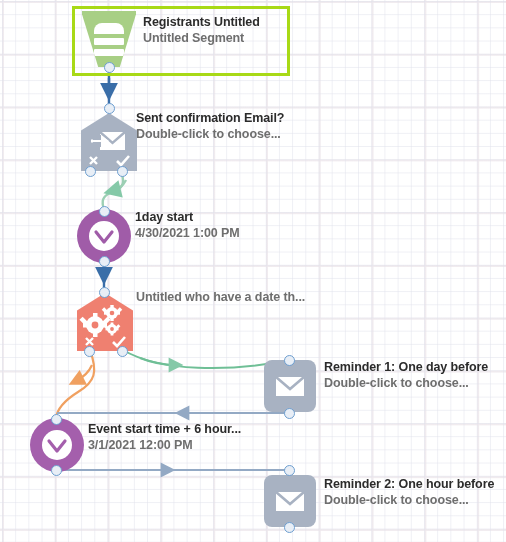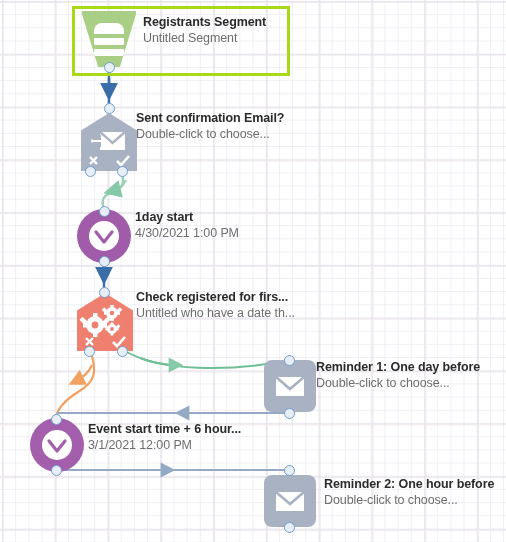--- a/index.html
+++ b/index.html
@@ -48,21 +48,21 @@
   }
   .label .title {
     font-size: 12.5px;
     font-weight: bold;
     color: #2b2b2b;
     line-height: 16px;
     letter-spacing: -0.1px;
   }
   .label .sub {
     font-size: 12.5px;
-    font-weight: normal;
+    font-weight: bold;
     color: #6e6e6e;
     line-height: 16px;
     letter-spacing: -0.1px;
   }
 
   
   .port {
     position: absolute;
     width: 11px;
     height: 11px;
@@ -216,21 +216,21 @@
     <div class="funnel">
       <div class="funnel-rows">
         <div class="r r1"></div>
         <div class="r r2"></div>
         <div class="r r3"></div>
       </div>
     </div>
   </div>
   <div class="port" style="left:104px; top:62px;"></div>
   <div class="label" style="left:143px; top:14px;">
-    <div class="title">Registrants Segment</div>
+    <div class="title">Registrants Untitled</div>
     <div class="sub">Untitled Segment</div>
   </div>
 
   <div class="node" style="left:81px; top:113px; z-index:4;">
     <div class="pentagon gray">
       <svg class="glyph" viewBox="0 0 56 58">
 
         <rect x="19" y="19" width="25" height="18" fill="#ffffff"></rect>
         <path d="M19,19 L31.5,30 L44,19" fill="none" stroke="#a8b2c2" stroke-width="2.4"></path>
 
@@ -302,35 +302,34 @@
         <path d="M9,45 L16,52 M16,45 L9,52" stroke="#ffffff" stroke-width="2.4" fill="none"></path>
 
         <path d="M36,49 L40,53 L48,44" stroke="#ffffff" stroke-width="2.6" fill="none"></path>
       </svg>
     </div>
   </div>
   <div class="port" style="left:99px; top:287px;"></div>
   <div class="port" style="left:84px; top:346px;"></div>
   <div class="port" style="left:117px; top:346px;"></div>
   <div class="label" style="left:136px; top:289px;">
-    <div class="title">Check registered for firs...</div>
     <div class="sub">Untitled who have a date th...</div>
   </div>
 
   <div class="node" style="left:264px; top:360px; z-index:4;">
     <div class="rsquare">
       <svg class="glyph" viewBox="0 0 52 52">
         <rect x="12" y="17" width="28" height="19" fill="#ffffff"></rect>
         <path d="M12,17 L26,29 L40,17" fill="none" stroke="#a8b2c2" stroke-width="2.6"></path>
       </svg>
     </div>
   </div>
   <div class="port" style="left:284px; top:355px;"></div>
   <div class="port" style="left:284px; top:408px;"></div>
-  <div class="label" style="left:316px; top:359px;">
+  <div class="label" style="left:324px; top:359px;">
     <div class="title">Reminder 1: One day before</div>
     <div class="sub">Double-click to choose...</div>
   </div>
 
   <div class="node" style="left:30px; top:418px; z-index:4;">
     <div class="clock-ring light">
       <div class="clock-face"></div>
       <svg class="glyph" viewBox="0 0 54 54">
         <path d="M19,23 L27,33 L35,23" fill="none" stroke="#a45fac" stroke-width="3.2" stroke-linecap="round" stroke-linejoin="round"></path>
       </svg>

